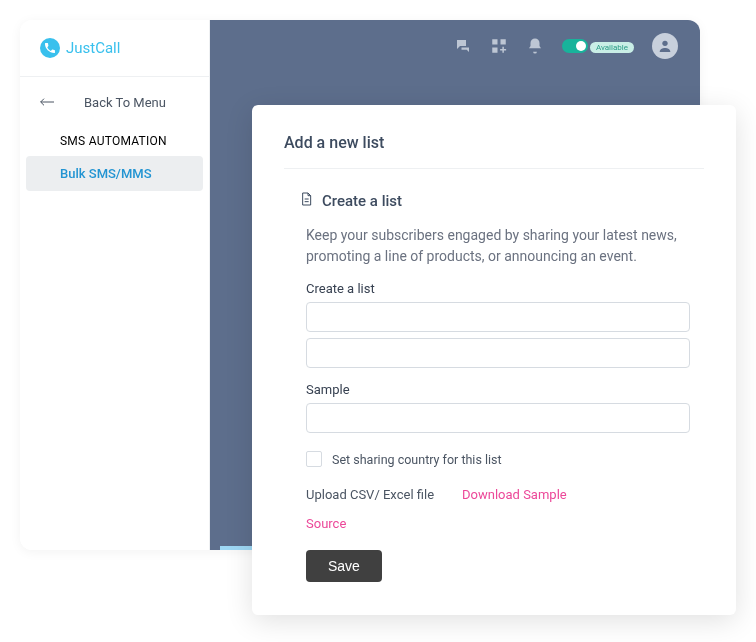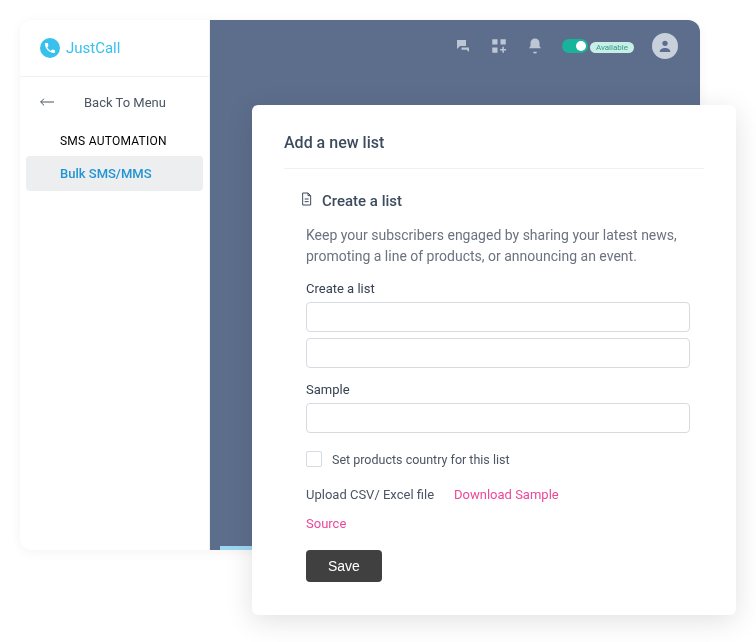--- a/index.html
+++ b/index.html
@@ -134,21 +134,21 @@
   }
   .check-row {
     display:flex; align-items:center; gap:10px; margin-top:18px;
     font-size:12.5px; color:#4b5563;
   }
   .checkbox {
     width:16px; height:16px; border:1px solid #d6dbe1; border-radius:2px;
     background:#fff;
   }
   .file-row {
-    display:flex; gap:20px; align-items:flex-start;
+    display:flex; gap:28px; align-items:flex-start;
     margin-top:20px; font-size:13px;
   }
   .file-label { color:#4b5563; }
   .link { color:#ec4899; cursor:pointer; font-size:13px; }
   .upload-link { display:inline-block; margin-top:14px; }
   .save-btn {
     margin-top:18px;
     padding:8px 22px;
     background:#404040; color:#fff;
     border:none; border-radius:4px;
@@ -235,21 +235,21 @@
     <label class="field-label">Create a list</label>
     <input class="text-input" type="text" value="" style="">
 
     <input class="text-input" type="text" value="" style="">
 
     <label class="field-label">Sample</label>
     <input class="text-input" type="text" value="" style="">
 
     <div class="check-row">
       <span class="checkbox"></span>
-      <span>Set products country for this list</span>
+      <span>Set sharing country for this list</span>
     </div>
 
     <div class="file-row">
       <span class="file-label">Upload CSV/ Excel file</span>
       <span class="link">Download Sample</span>
     </div>
 
     <span class="link upload-link">Source</span>
 
     <div>

